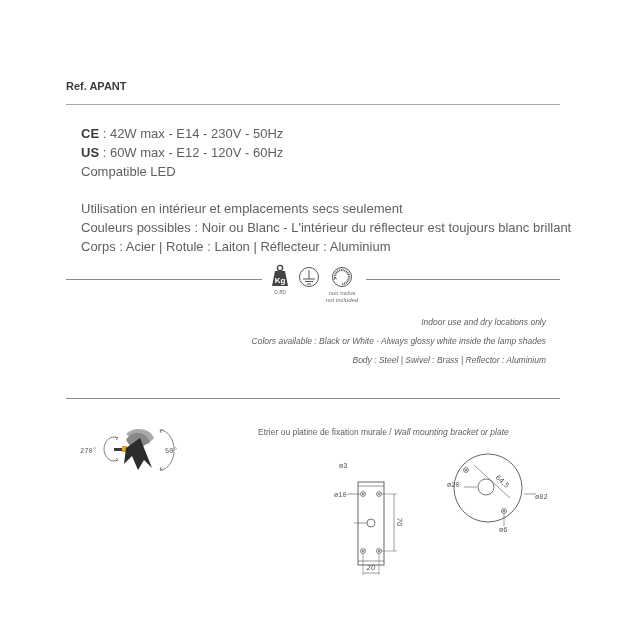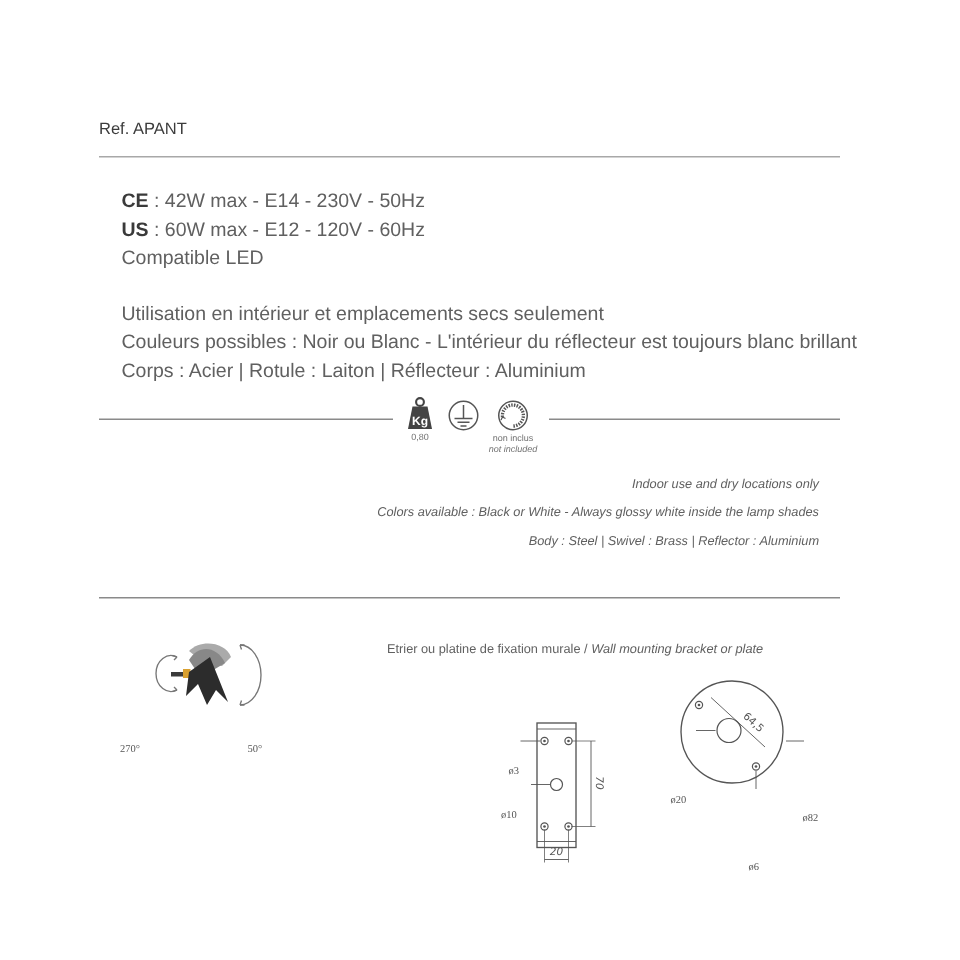--- a/index.html
+++ b/index.html
@@ -1,25 +1,25 @@
 <!DOCTYPE html>
 <html><head>
   <meta charset="utf-8">
   <style>
     html, body { margin:0; padding:0; background:#ffffff; }
     body { width:640px; height:640px; position:relative; overflow:hidden;
            font-family:"Liberation Sans", sans-serif; color:#5a5a5a; }
     .abs { position:absolute; }
-    .title { left:66px; top:80px; font-size:11px; font-weight:normal; color:#3c3c3c; }
+    .title { left:66px; top:80px; font-size:11px; font-weight:bold; color:#3c3c3c; }
     .rule { height:1px; background:#a8a8a8; }
     .spec { left:81px; font-size:13px; color:#606060; white-space:nowrap; }
     .spec b { color:#3a3a3a; font-weight:bold; }
     .en { right:94px; font-size:8.5px; font-style:italic; color:#606060; white-space:nowrap; text-align:right; }
     .icon-lbl { font-size:6px; color:#707070; text-align:center; white-space:nowrap; }
-    .dim { font-size:7px; color:#555; font-family:Liberation Serif, serif;margin-top:48px; }
+    .dim { font-size:7px; color:#555; font-family:Liberation Mono, monospace; }
     .mount { left:258px; top:427px; font-size:8.5px; color:#606060; white-space:nowrap; }
     .mount i { color:#606060; }
   </style>
 </head>
 <body>
 
 <div class="abs title">Ref. APANT</div>
 <div class="abs rule" style="left:66px; top:104px; width:494px;"></div>
 
 <div class="abs spec" style="top:126px;">

